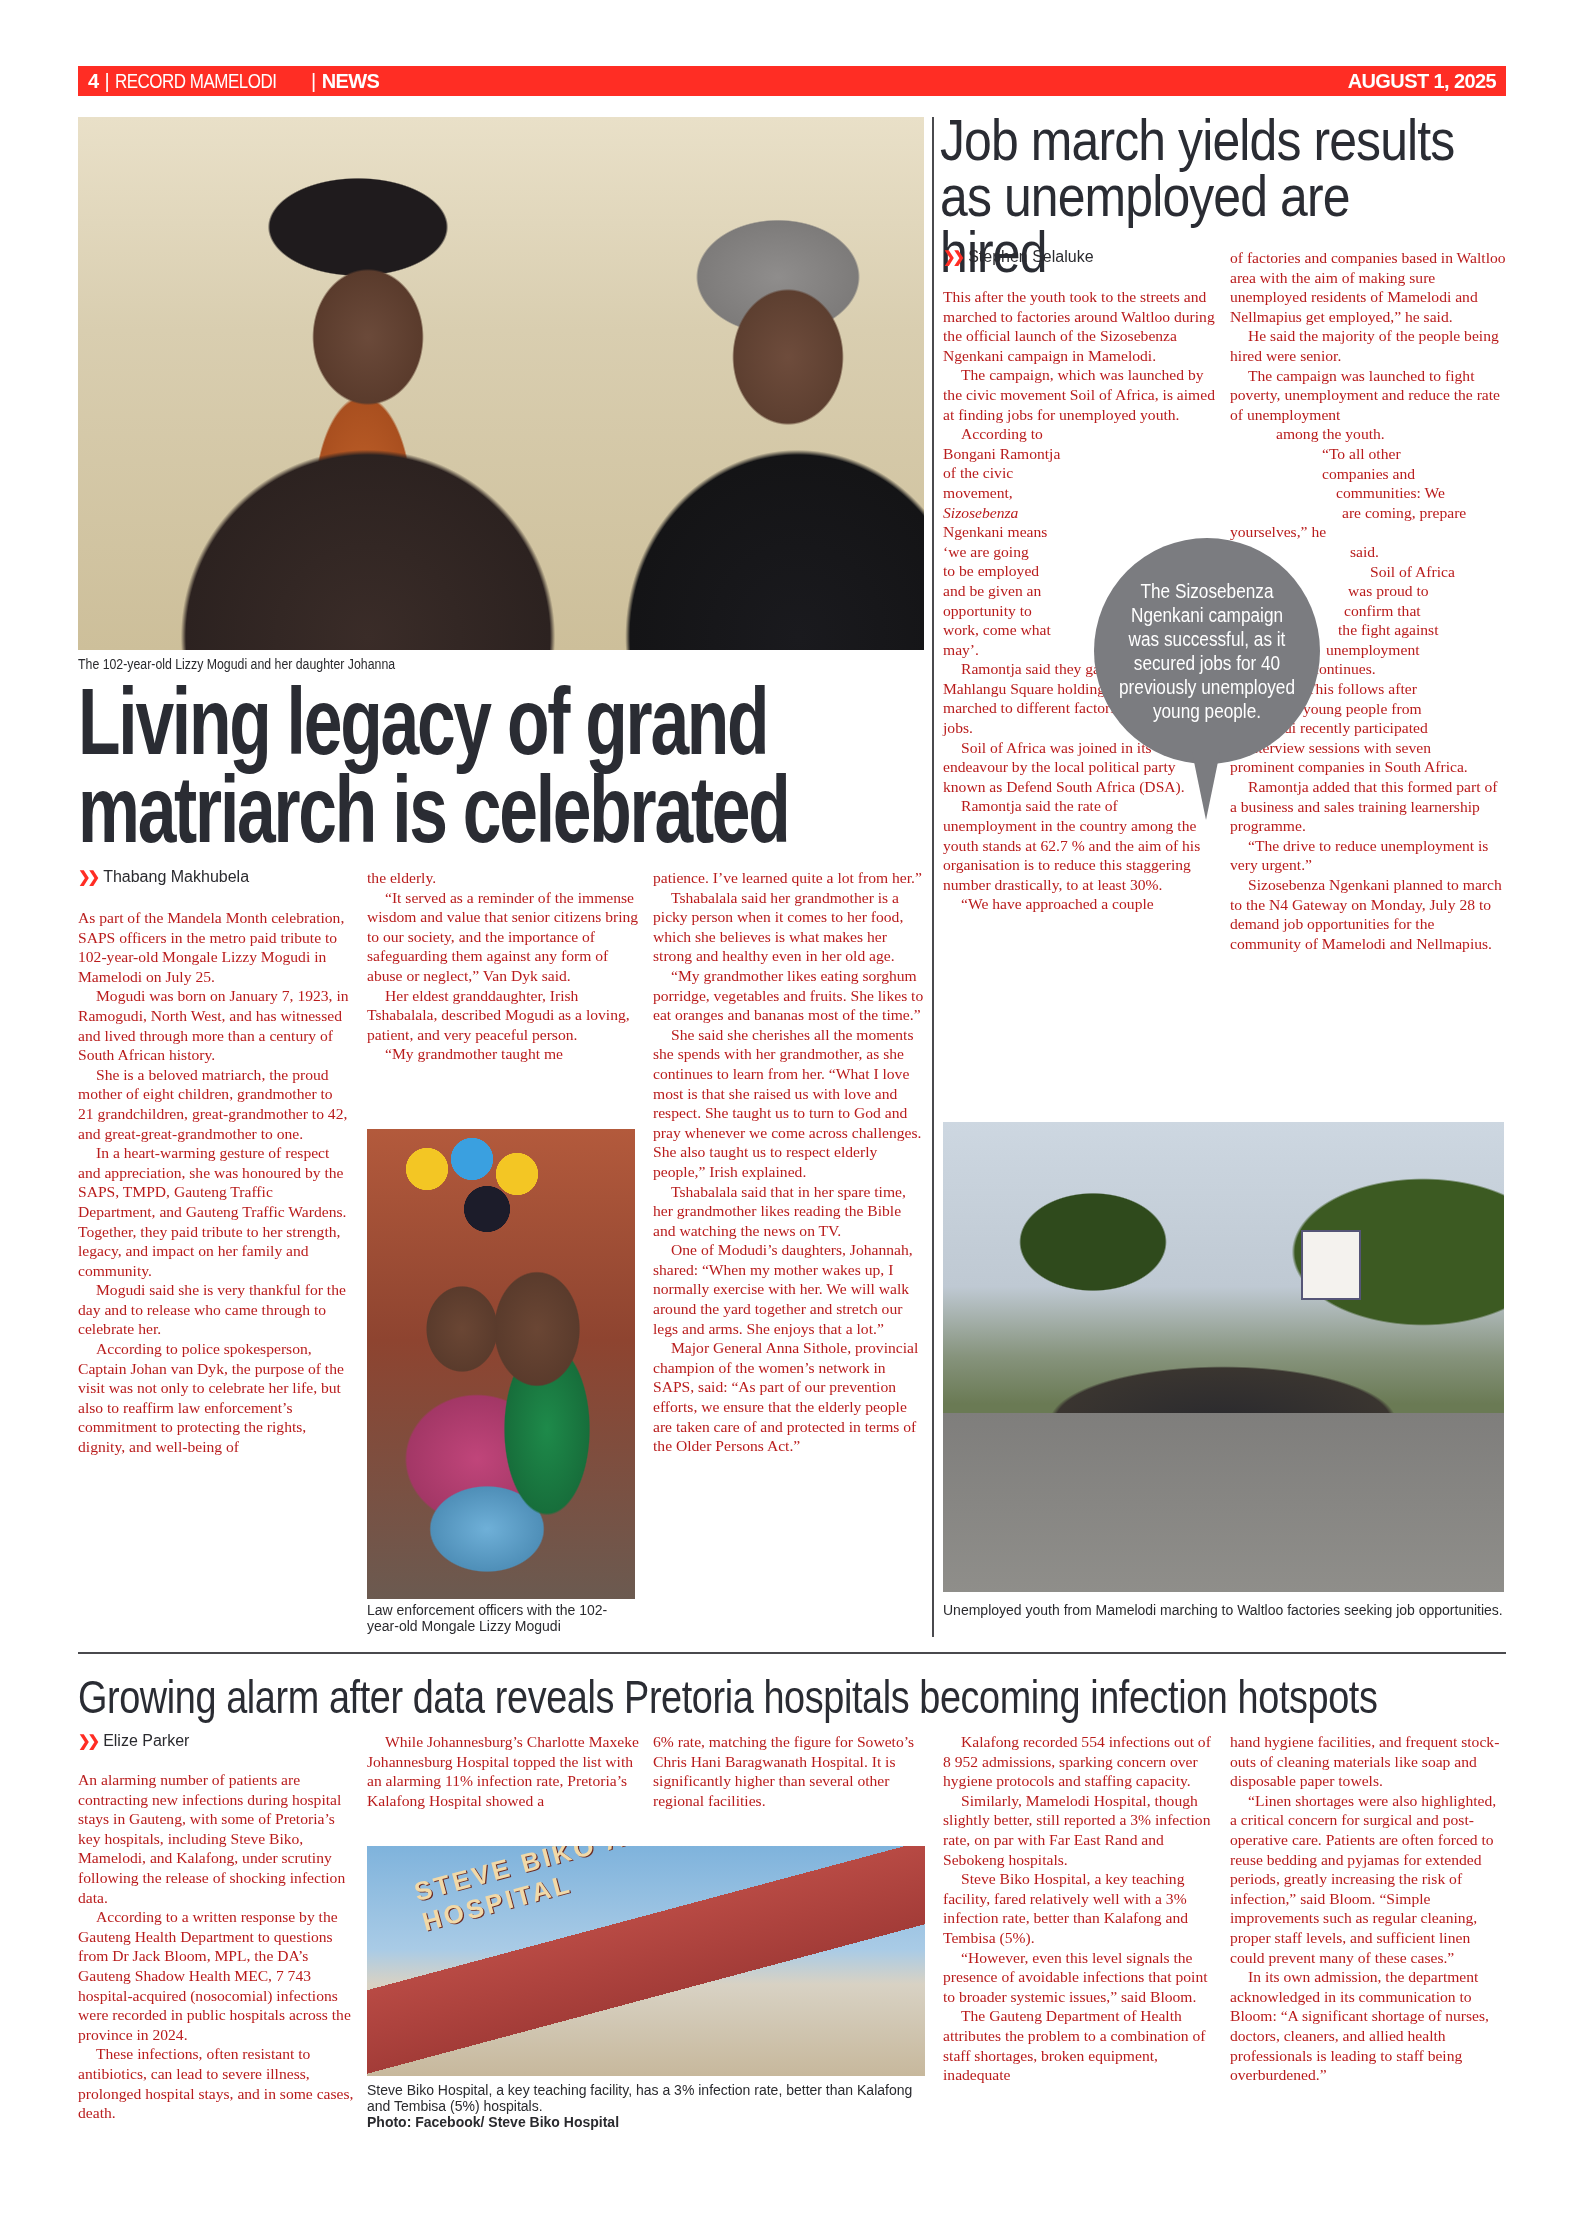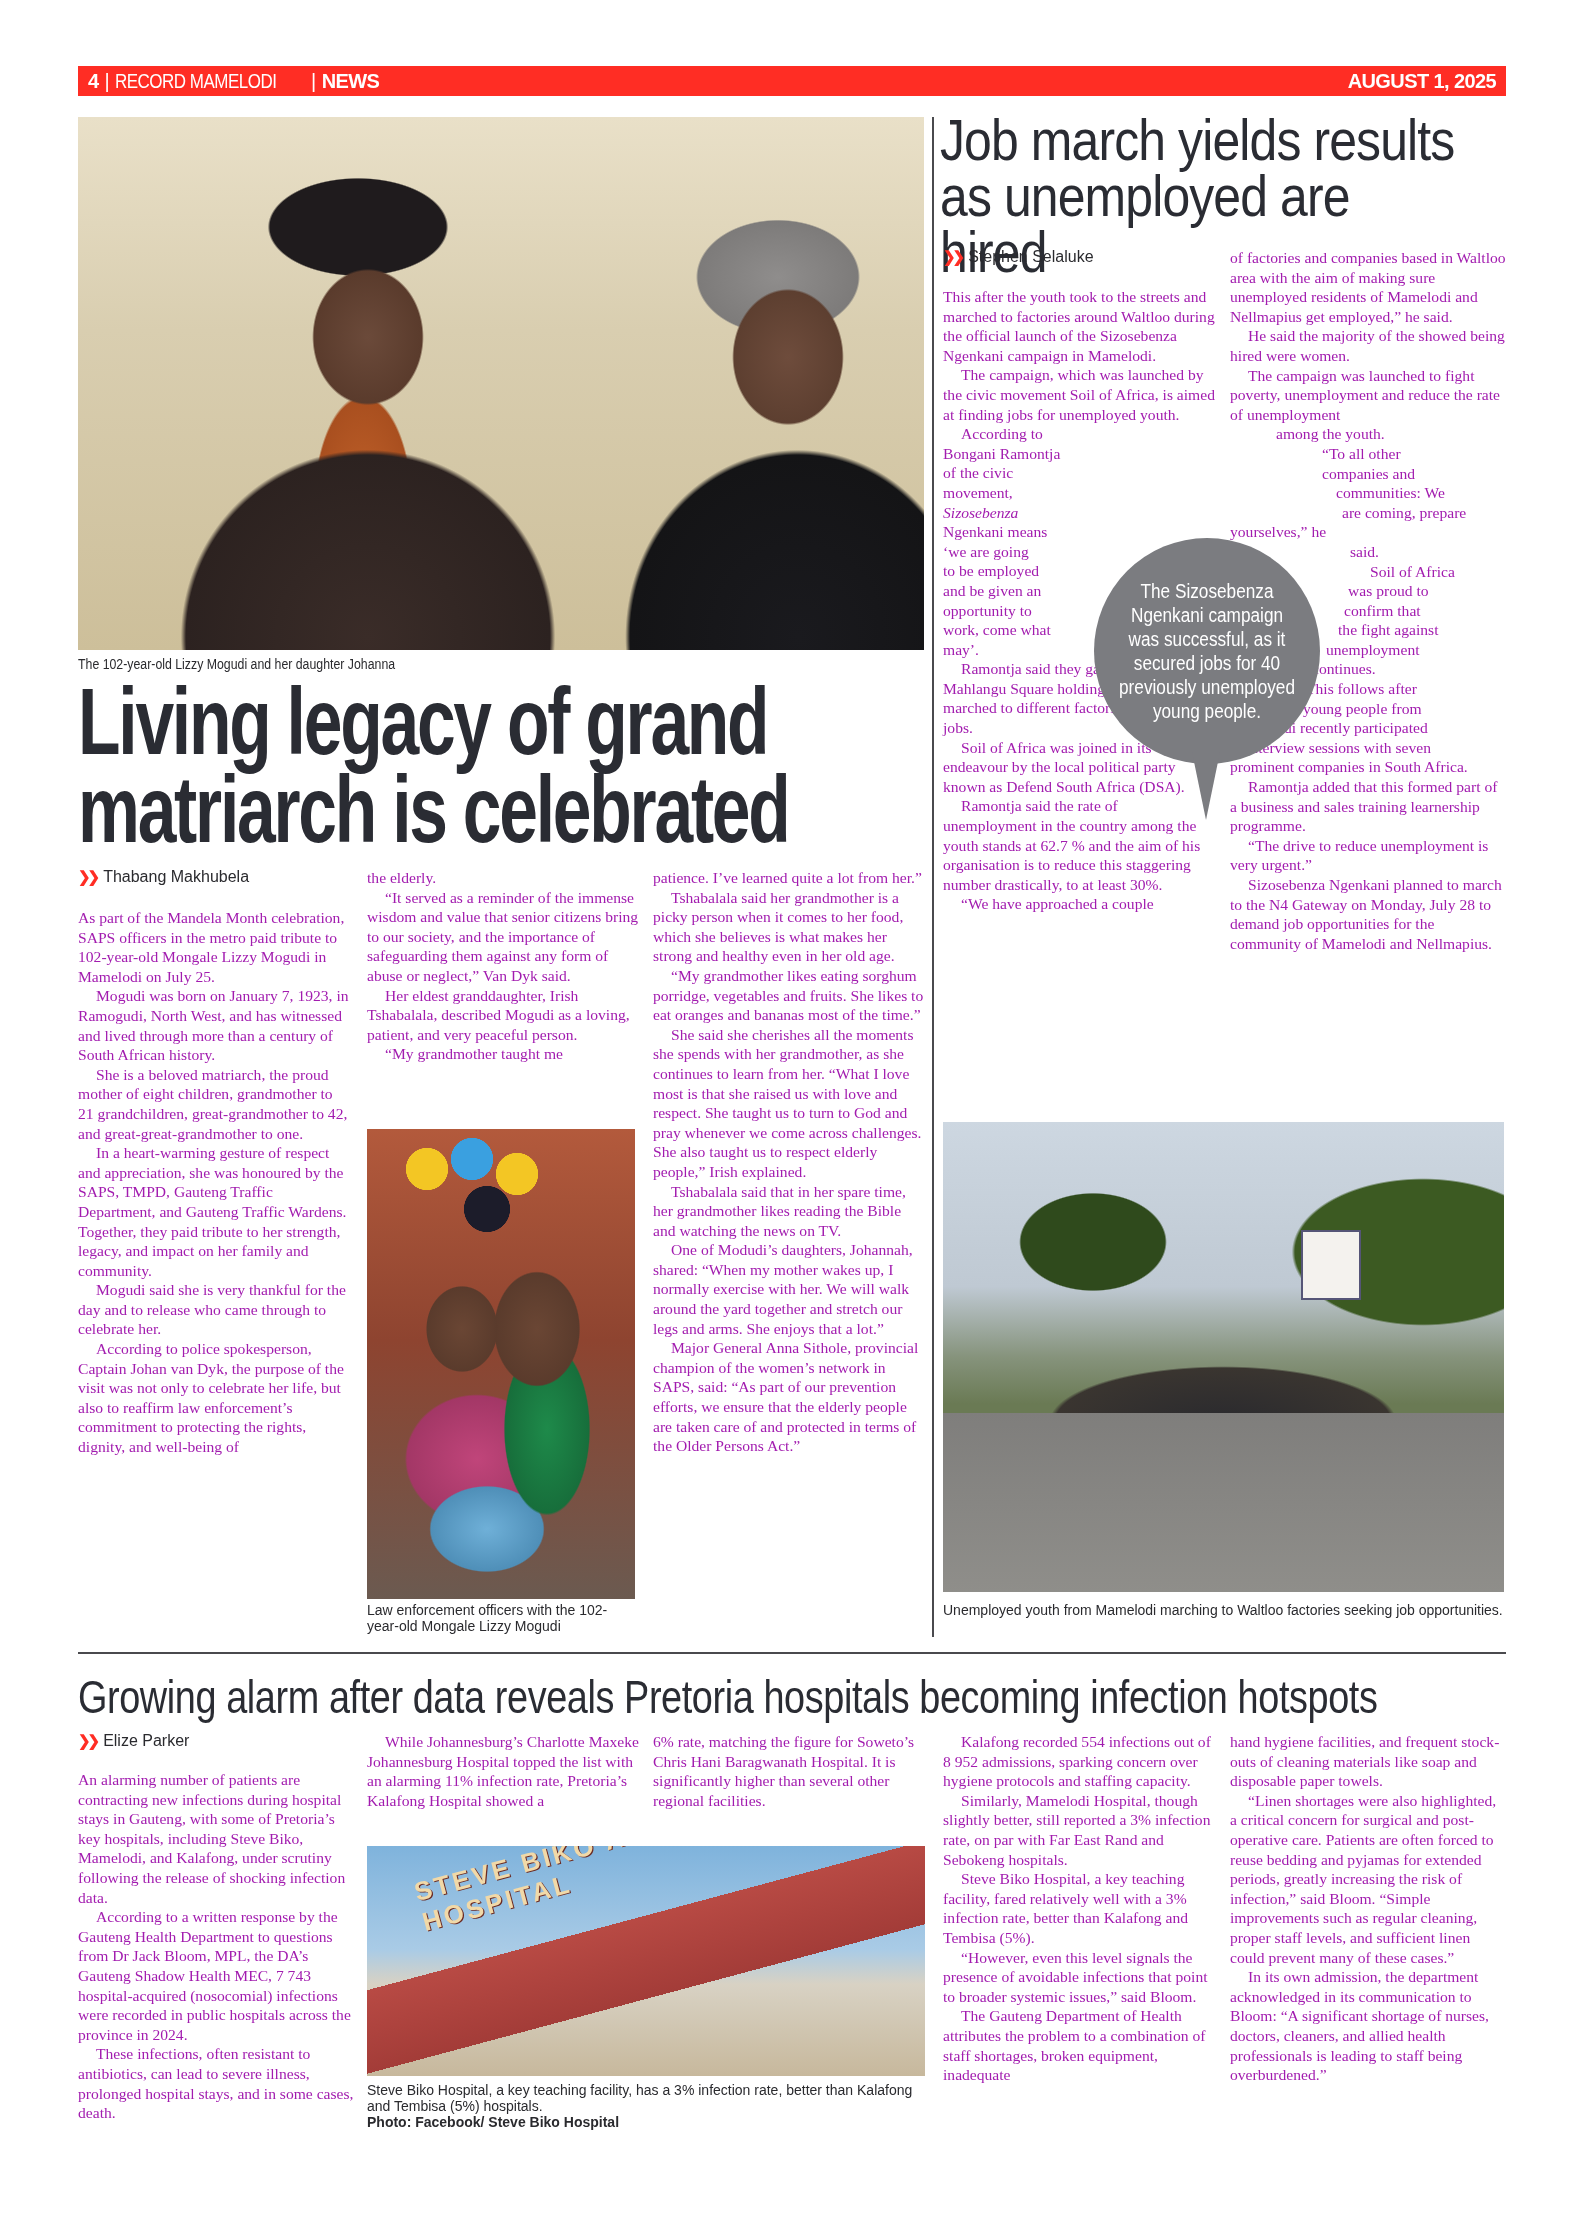--- a/index.html
+++ b/index.html
@@ -67,21 +67,21 @@
   .hl-job { left: 940px; top: 112px; width: 600px; font-family: "Liberation Sans", sans-serif; font-weight: 400;
     font-size: 58px; line-height: 56px; color: #2a2c33; transform: scaleX(0.86); transform-origin: left top; letter-spacing: -1px; }
   .hl-hosp { left: 78px; top: 1672px; font-family: "Liberation Sans", sans-serif; font-weight: 400;
     font-size: 47px; line-height: 50px; color: #2a2c33; transform: scaleX(0.805); transform-origin: left top; white-space: nowrap; letter-spacing: -0.5px; }
 
   
   .byline { font-family: "Liberation Sans", sans-serif; font-size: 16px; line-height: 18px; color: #2a2a2e; display: flex; align-items: center; gap: 6px; }
   .byline .arrows { color: #ff2d24; font-weight: 700; font-size: 15px; letter-spacing: -3px; }
 
   
-  .col { font-family: "Liberation Serif", serif; font-size: 15.6px; line-height: 19.6px; color: #a21caf; }
+  .col { font-family: "Liberation Serif", serif; font-size: 15.6px; line-height: 19.6px; color: #b91c1c; }
   .col p { text-indent: 0; }
   .col p + p { text-indent: 18px; }
   .col p.cont { text-indent: 0; }
   .col p.ind { text-indent: 18px; }
 
   
   .vrule { width: 2px; background: #4a4a4e; }
   .hrule { height: 2px; background: #4a4a4e; }
 
   
@@ -177,21 +177,21 @@
     <div>may’.</div>
   </div>
   <p class="ind">Ramontja said they gathered at Solomon Mahlangu Square holding their CVs and marched to different factories to demand jobs.</p>
   <p class="ind">Soil of Africa was joined in its endeavour by the local political party known as Defend South Africa (DSA).</p>
   <p class="ind">Ramontja said the rate of unemployment in the country among the youth stands at 62.7 % and the aim of his organisation is to reduce this staggering number drastically, to at least 30%.</p>
   <p class="ind">“We have approached a couple</p>
 </div>
 
 <div class="abs col" style="left:1230px; top:248px; width:276px;">
   <p class="cont">of factories and companies based in Waltloo area with the aim of making sure unemployed residents of Mamelodi and Nellmapius get employed,” he said.</p>
-  <p>He said the majority of the showed being hired were women.</p>
+  <p>He said the majority of the people being hired were senior.</p>
   <p>The campaign was launched to fight poverty, unemployment and reduce the rate of unemployment</p>
   <div>
     <div style="padding-left:46px">among the youth.</div>
     <div style="padding-left:92px">“To all other</div>
     <div style="padding-left:92px">companies and</div>
     <div style="padding-left:106px">communities: We</div>
     <div style="padding-left:112px">are coming, prepare</div>
     <div style="">yourselves,” he</div>
     <div style="padding-left:120px">said.</div>
     <div style="padding-left:140px">Soil of Africa</div>

